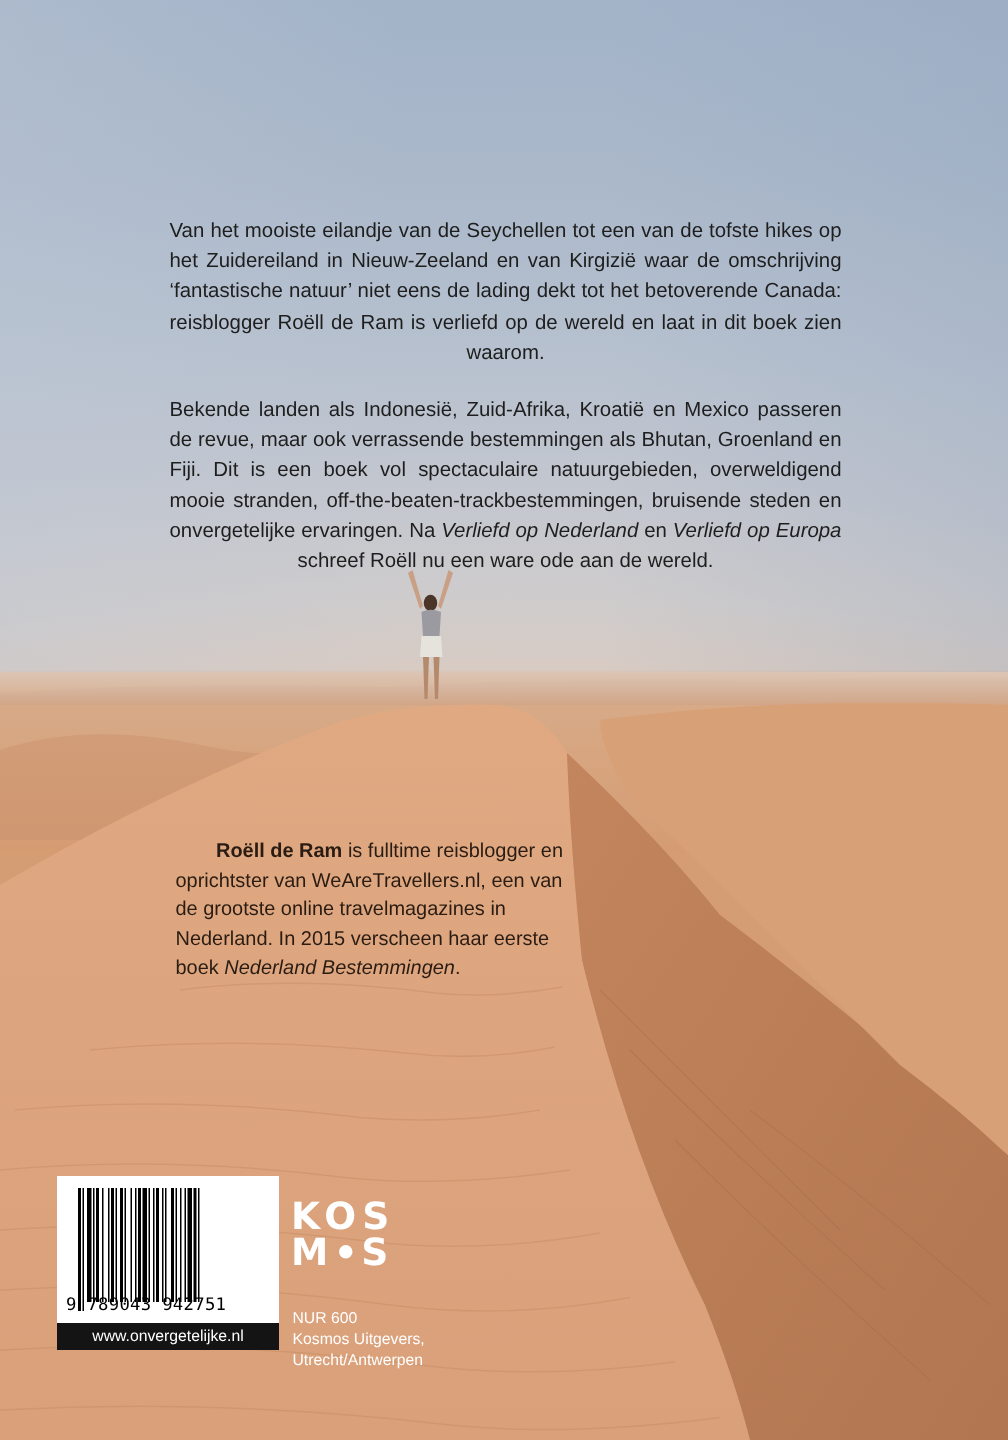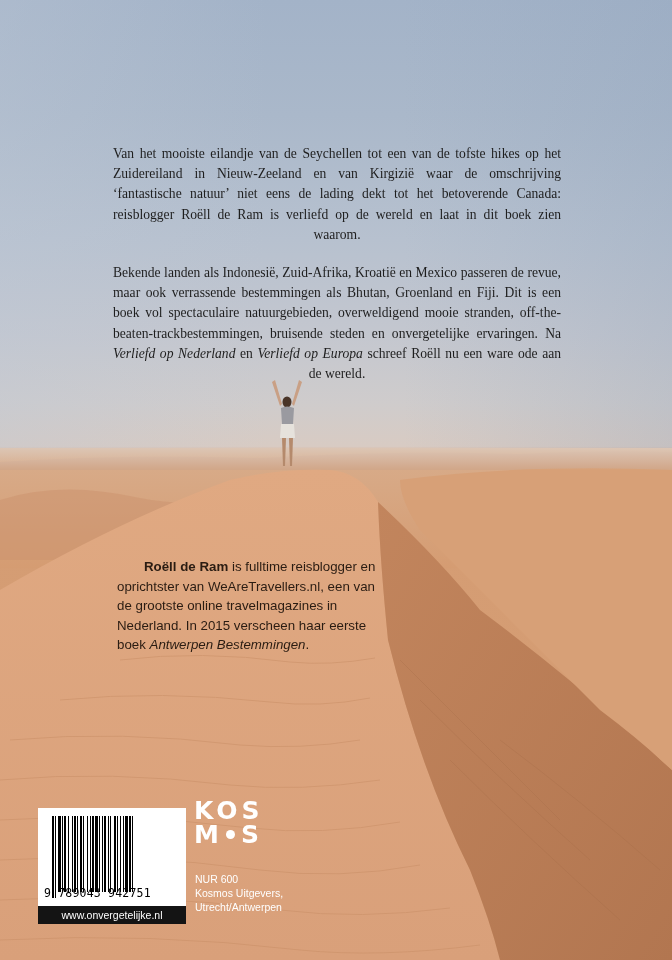--- a/index.html
+++ b/index.html
@@ -12,29 +12,29 @@
   .sky-side { position:absolute; left:0; top:0; width:672px; height:460px;
     background: linear-gradient(90deg, rgba(190,200,214,0.35) 0%, rgba(190,200,214,0) 40%, rgba(140,160,186,0) 60%, rgba(140,160,186,0.25) 100%); }
   .horizon-haze { position:absolute; left:0; top:448px; width:672px; height:22px;
     background: linear-gradient(180deg, rgba(220,200,185,0.9), rgba(214,165,125,0.0)); }
   svg.desert { position:absolute; left:0; top:440px; width:672px; height:520px; }
   .title { position:absolute; top:74px; left:0; width:672px; text-align:center;
     font-family:"DejaVu Serif", serif; color:#161616; }
   .title .t1 { font-size:19px; font-weight:bold; letter-spacing:-0.3px; line-height:22px; display:block; }
   .title .t2 { font-size:40px; line-height:40px; letter-spacing:-0.5px; display:block; margin-top:-2px; }
   .blurb { position:absolute; left:113px; width:448px; text-align:justify;
-    font-family:Liberation Serif, serif; font-size:13.6px; line-height:20.2px; color:#1e1e1e;
+    font-family:Liberation Sans, sans-serif; font-size:13.6px; line-height:20.2px; color:#1e1e1e;
     text-align-last:center; }
   .blurb p { margin:0; }
   .b1 { top:144px; }
   .b2 { top:263px; }
   .bio { position:absolute; left:117px; top:557px; width:260px;
     font-family:"Liberation Sans", sans-serif; font-size:13.3px; line-height:19.5px; color:#2a1c12; }
   .bio b { font-weight:bold;padding-left:27px; }
-  .barcode-box { position:absolute; left:38px; top:808px; width:148px; height:116px; background:#fff; }
+  .barcode-box { position:absolute; left:38px; top:784px; width:148px; height:116px; background:#fff; }
   .bars { position:absolute; left:14px; top:8px; width:122px; height:80px; display:flex; align-items:flex-start; }
   .bars span { display:block; height:76px; background:#000; }
   .isbn { position:absolute; left:6px; top:78px; width:138px; font-family:"DejaVu Sans Mono", monospace;
     font-size:11.5px; color:#000; letter-spacing:0.2px; background:transparent; }
   .url-strip { position:absolute; left:0; top:98px; width:148px; height:18px; background:#141414;
     color:#fff; font-family:"Liberation Sans", sans-serif; font-size:10.5px; line-height:18px; text-align:center; }
   .kosmos-logo { position:absolute; left:194px; top:799px; color:#fff;
     font-family:"DejaVu Sans", sans-serif; font-weight:bold; font-size:25px; line-height:24px; letter-spacing:4px; }
   .kosmos-logo .row { display:block; }
   .kosmos-logo .dot { display:inline-block; width:9px; height:9px; border-radius:50%; background:#fff;
@@ -107,21 +107,21 @@
 
 
   <div class="blurb b1">
     <p><span>Van het mooiste eilandje van de Seychellen tot een van de tofste hikes op het Zuidereiland in Nieuw-Zeeland en van Kirgizië waar de omschrijving ‘fantastische natuur’ niet eens de lading dekt tot het betoverende Canada: reisblogger Roëll de Ram is verliefd op de wereld en laat in dit boek zien waarom.</span></p>
   </div>
   <div class="blurb b2">
     <p><span>Bekende landen als Indonesië, Zuid-Afrika, Kroatië en Mexico passeren de revue, maar ook verrassende bestemmingen als Bhutan, Groenland en Fiji. Dit is een boek vol spectaculaire natuurgebieden, overweldigend mooie stranden, off-the-beaten-trackbestemmingen, bruisende steden en onvergetelijke ervaringen. Na </span><i>Verliefd op Nederland</i><span> en </span><i>Verliefd op Europa</i><span> schreef Roëll nu een ware ode aan de wereld.</span></p>
   </div>
 
   <div class="bio">
-    <b>Roëll de Ram</b><span> is fulltime reisblogger en oprichtster van WeAreTravellers.nl, een van de grootste online travelmagazines in Nederland. In 2015 verscheen haar eerste boek </span><i>Antwerpen Bestemmingen</i><span>.</span>
+    <b>Roëll de Ram</b><span> is fulltime reisblogger en oprichtster van WeAreTravellers.nl, een van de grootste online travelmagazines in Nederland. In 2015 verscheen haar eerste boek </span><i>Nederland Bestemmingen</i><span>.</span>
   </div>
 
   <div class="barcode-box">
     <div class="bars" id="bars">
         <span style="width: 2px; background: rgb(0, 0, 0); height: 82px;"></span>
         <span style="width: 1px; background: transparent;"></span>
         <span style="width: 1px; background: rgb(0, 0, 0); height: 82px;"></span>
         <span style="width: 2px; background: transparent;"></span>
         <span style="width: 3px; background: rgb(0, 0, 0);"></span>
         <span style="width: 1px; background: transparent;"></span>

